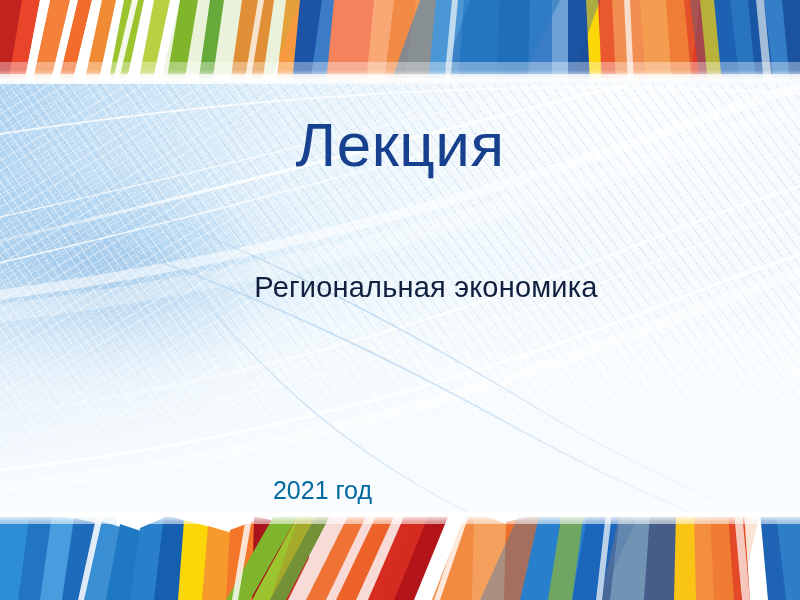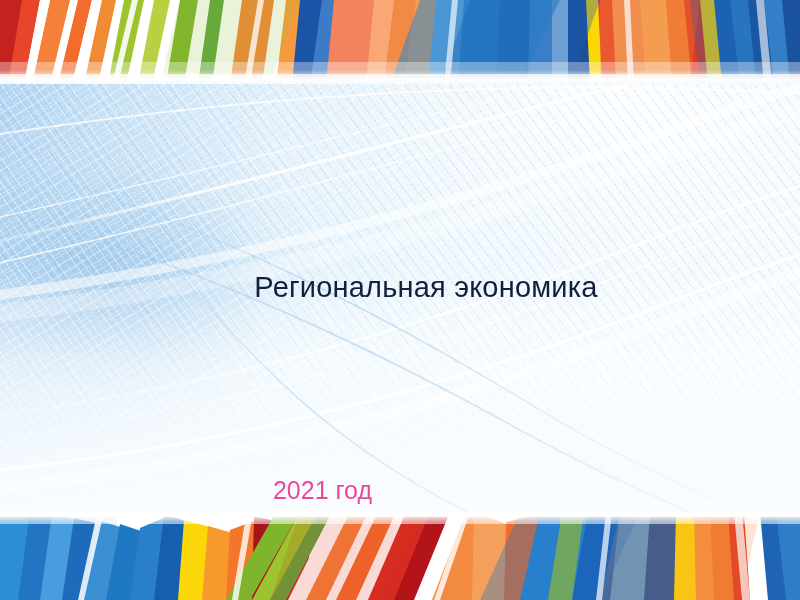--- a/index.html
+++ b/index.html
@@ -166,21 +166,21 @@
     white-space: nowrap;
     padding-left: 26px;
   }
   .year {
     position: absolute;
     left: 0; top: 475px;
     width: 645px;
     text-align: center;
     font-size: 25px;
     line-height: 1.2;
-    color: #ec4899;
+    color: #0369a1;
     white-space: nowrap;
   }
 </style>
 </head>
 <body>
 
 <div id="slide">
 
   <div class="bg-base"></div>
   <div class="bg-side"></div>
@@ -373,18 +373,19 @@
       <polygon points="246,4 252,6 238,88 232,88" fill="#ffffff" opacity="0.8"></polygon>
       <polygon points="464,0 470,0 440,88 434,88" fill="#ffffff" opacity="0.8"></polygon>
       <polygon points="606,0 612,0 602,88 596,88" fill="#ffffff" opacity="0.7"></polygon>
       <polygon points="734,0 742,0 750,88 742,88" fill="#ffffff" opacity="0.7"></polygon>
 
       <rect x="0" y="0" width="800" height="12" fill="#ffffff" opacity="0.55"></rect>
       <rect x="0" y="0" width="800" height="5" fill="#ffffff" opacity="0.85"></rect>
     </svg>
   </div>
 
+  <div class="title">Лекция</div>
 
   <div class="subtitle">Региональная экономика</div>
 
   <div class="year">2021 год</div>
 
 </div>
 
 </body></html>

